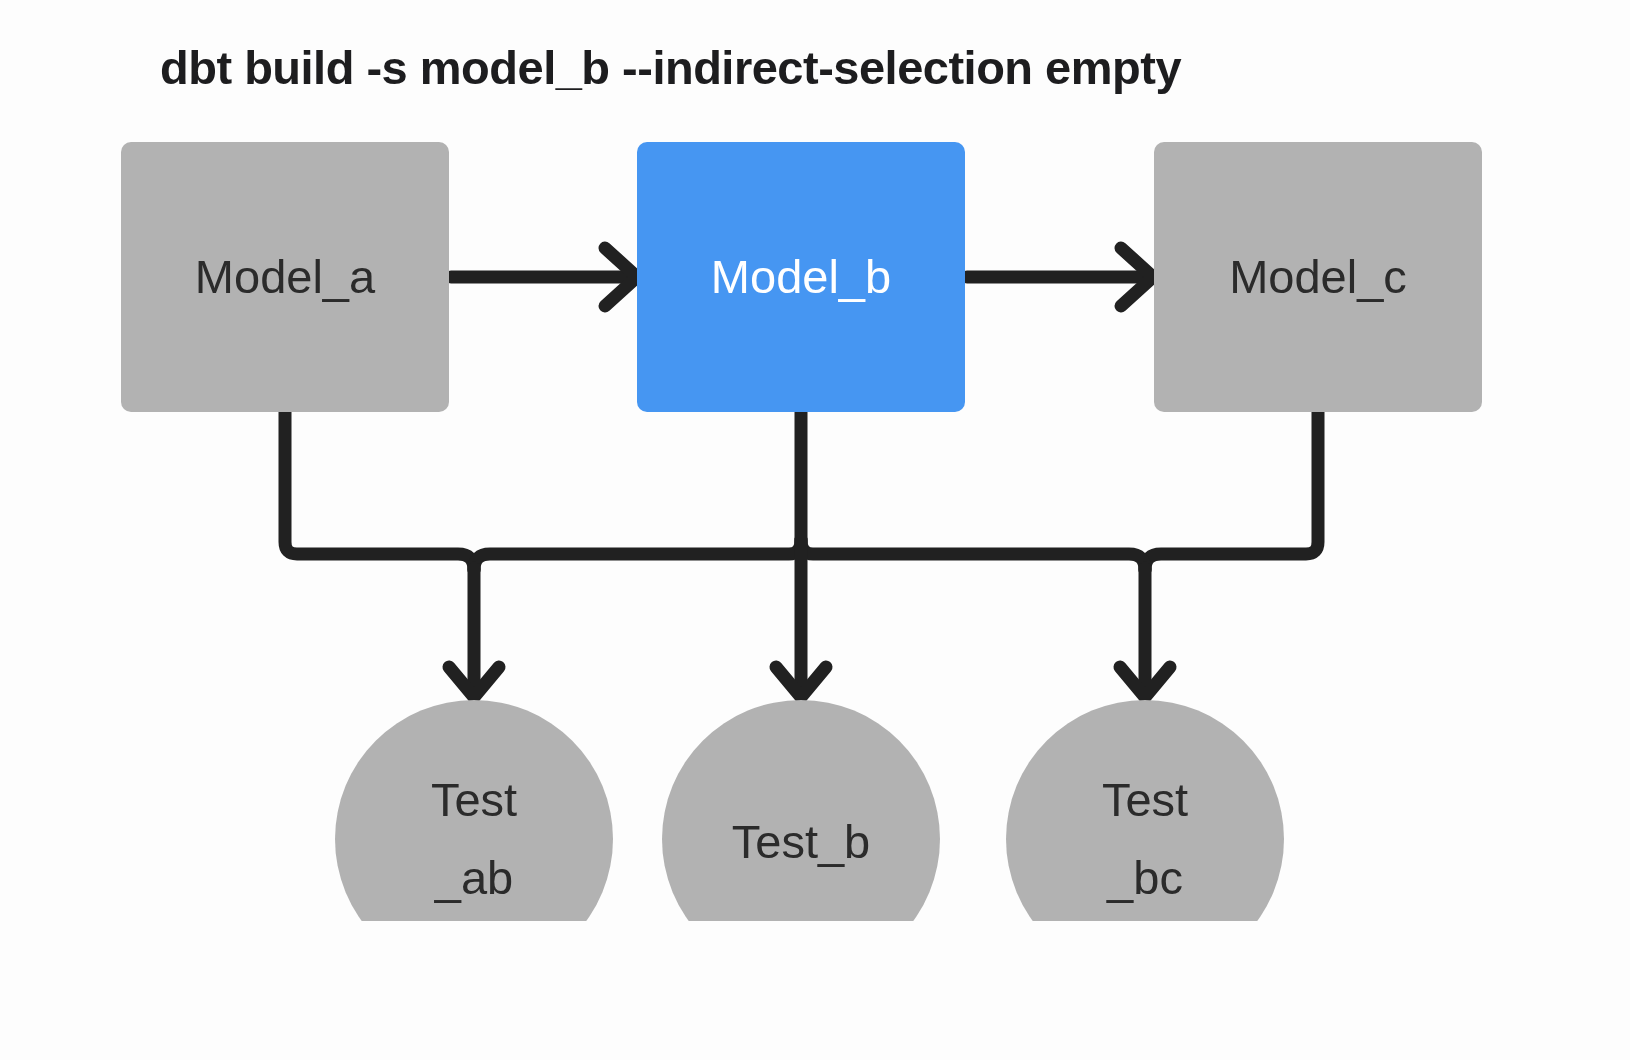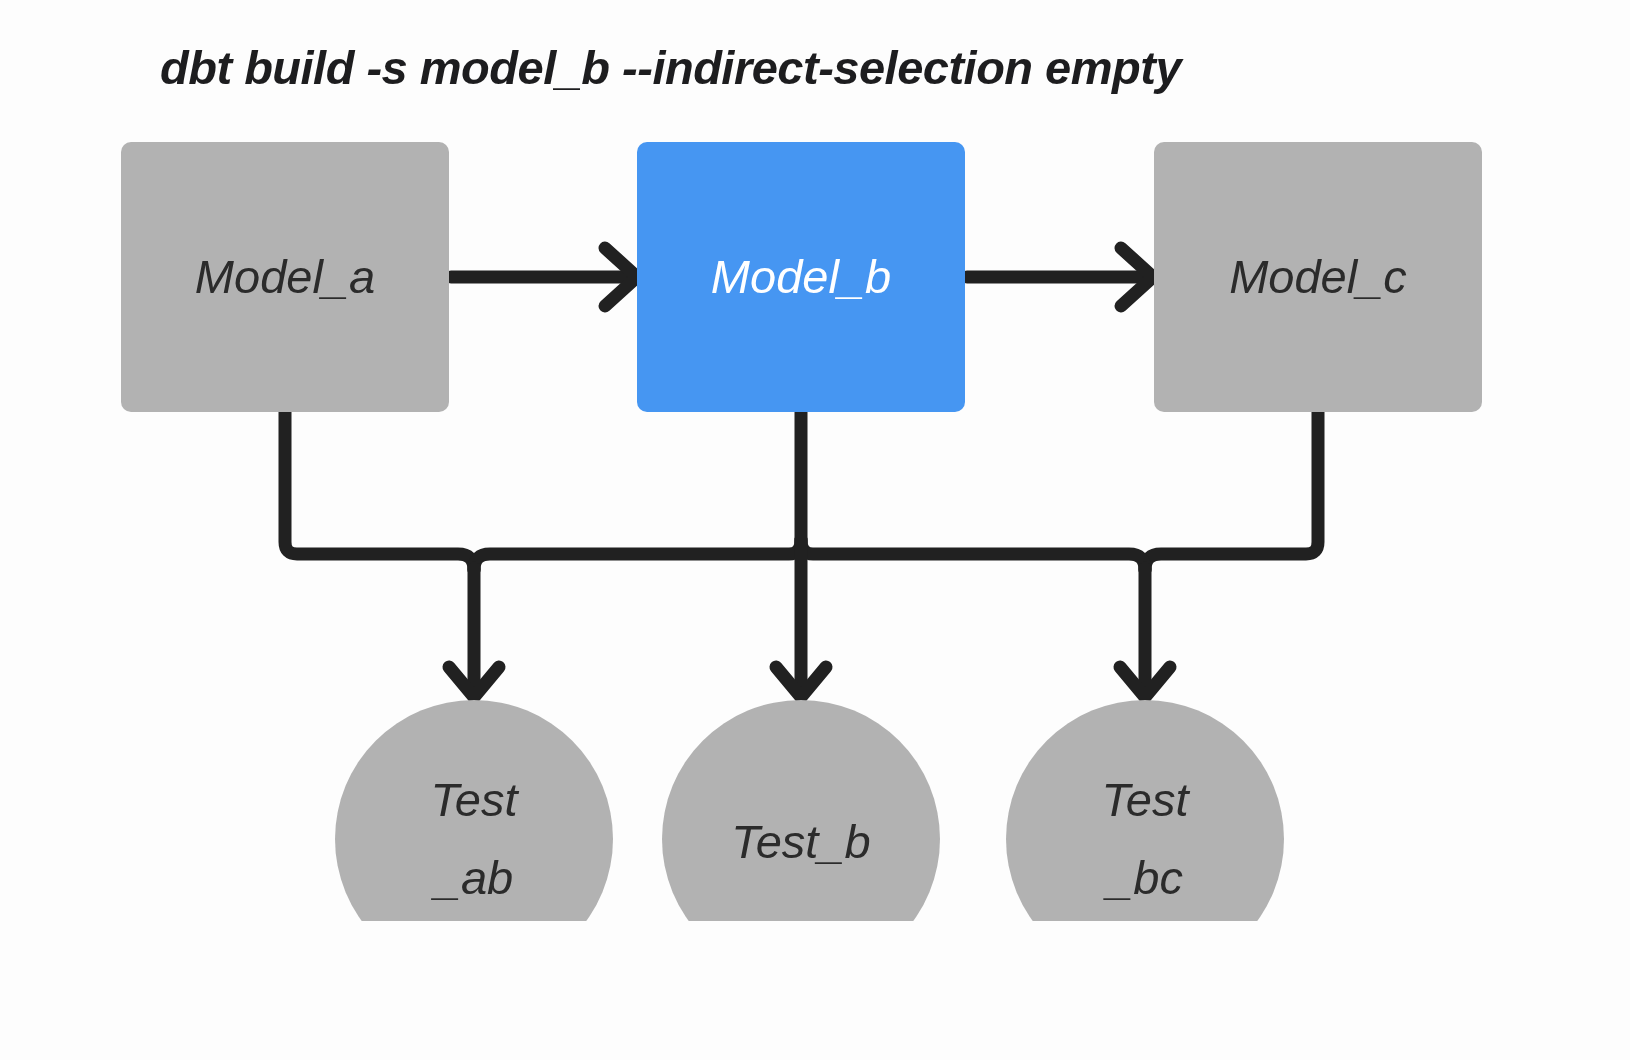--- a/index.html
+++ b/index.html
@@ -7,21 +7,20 @@
     padding: 0;
     background: #fdfdfd;
   }
   .canvas {
     position: relative;
     width: 1630px;
     height: 921px;
     background: #fdfdfd;
     overflow: hidden;
     font-family: "Liberation Sans", sans-serif;
-    font-style: italic;
   }
   svg { display: block; }
   .diagram-title-text {
     font-family: "Liberation Sans", sans-serif;
     font-size: 47px;
     font-weight: 600;
     letter-spacing: -0.5px;
   }
   .node-label {
     font-family: "Liberation Sans", sans-serif;

